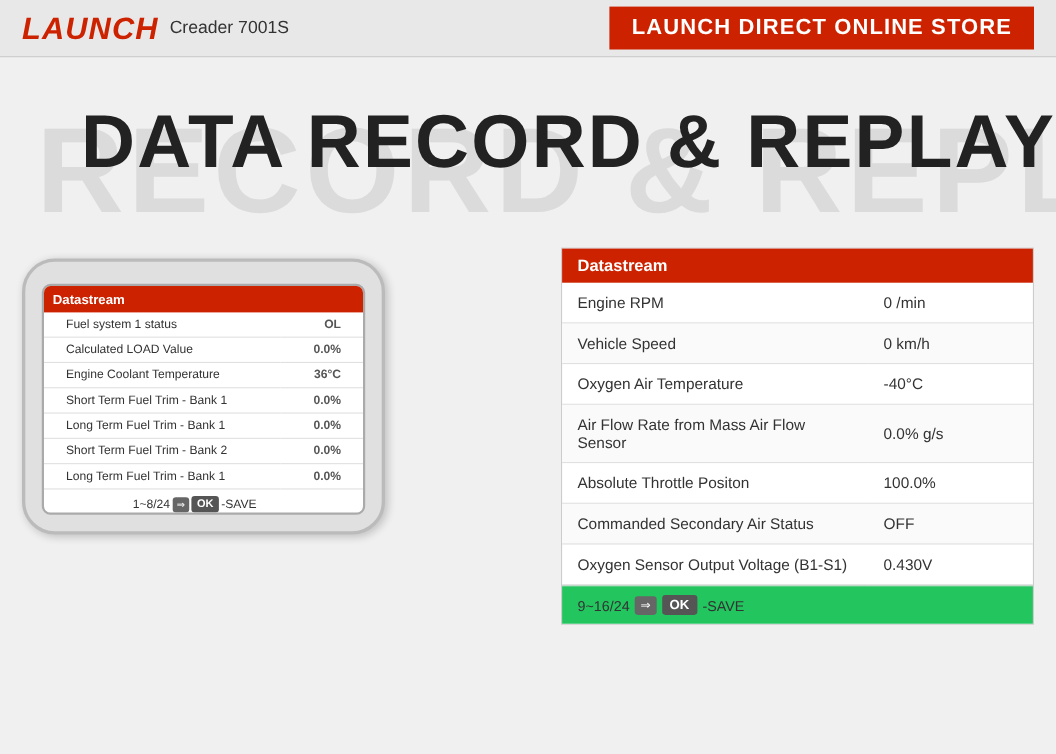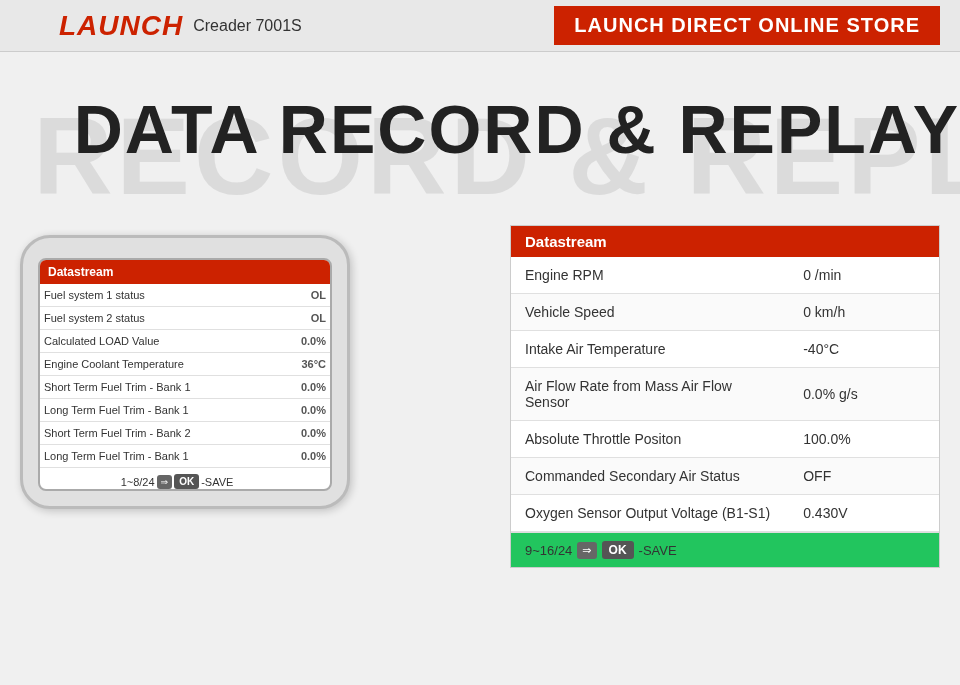--- a/index.html
+++ b/index.html
@@ -26,21 +26,20 @@
       display: flex;
       align-items: center;
       gap: 10px;
     }
     .logo-launch {
       font-size: 28px;
       font-weight: 900;
       color: #cc2200;
       font-style: italic;
       letter-spacing: 1px;
-      margin-left: 39px;
     }
     .logo-model {
       font-size: 16px;
       color: #333;
       font-weight: normal;
     }
     .header-right {
       background: #cc2200;
       color: white;
       font-size: 20px;
@@ -129,21 +128,21 @@
     }
     .device-table {
       width: 100%;
       border-collapse: collapse;
       font-size: 11px;
     }
     .device-table tr {
       border-bottom: 1px solid #e0e0e0;
     }
     .device-table td {
-      padding: 5px 4px;
+      padding: 5px 20px;
       color: #333;
     }
     .device-table td:last-child {
       text-align: right;
       color: #555;
       font-weight: bold;
     }
     .device-footer {
       display: flex;
       align-items: center;
@@ -253,24 +252,20 @@
 <div class="content">
 
   <div class="device-container">
     <div class="device">
       <div class="device-screen">
         <div class="device-table-header">Datastream</div>
         <table class="device-table">
           <tbody id="device-tbody">
               <tr>
                 <td>Fuel system 1 status</td>
-                <td>OL</td>
-              </tr>
-              <tr>
-                <td>Fuel system 2 status</td>
                 <td>OL</td>
               </tr>
               <tr>
                 <td>Calculated LOAD Value</td>
                 <td>0.0%</td>
               </tr>
               <tr>
                 <td>Engine Coolant Temperature</td>
                 <td>36°C</td>
               </tr>
@@ -308,21 +303,21 @@
       <tbody id="ds-tbody">
           <tr>
             <td>Engine RPM</td>
             <td>0  /min</td>
           </tr>
           <tr>
             <td>Vehicle Speed</td>
             <td>0  km/h</td>
           </tr>
           <tr>
-            <td>Intake Air Temperature</td>
+            <td>Oxygen Air Temperature</td>
             <td>-40°C</td>
           </tr>
           <tr>
             <td>Air Flow Rate from Mass Air Flow Sensor</td>
             <td>0.0%   g/s</td>
           </tr>
           <tr>
             <td>Absolute Throttle Positon</td>
             <td>100.0%</td>
           </tr>

